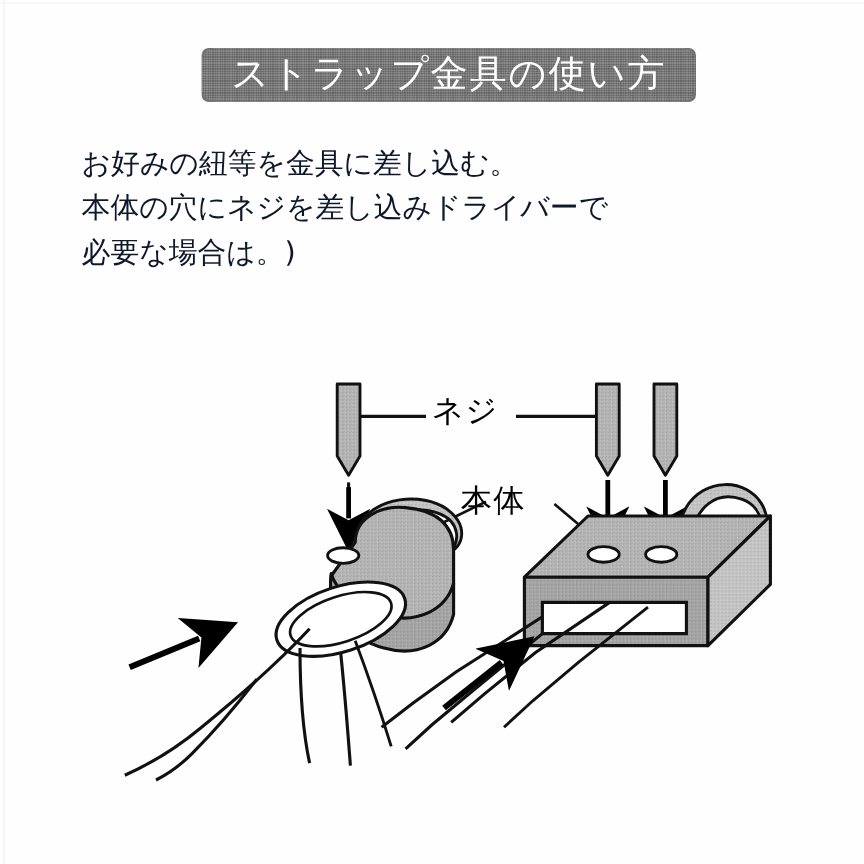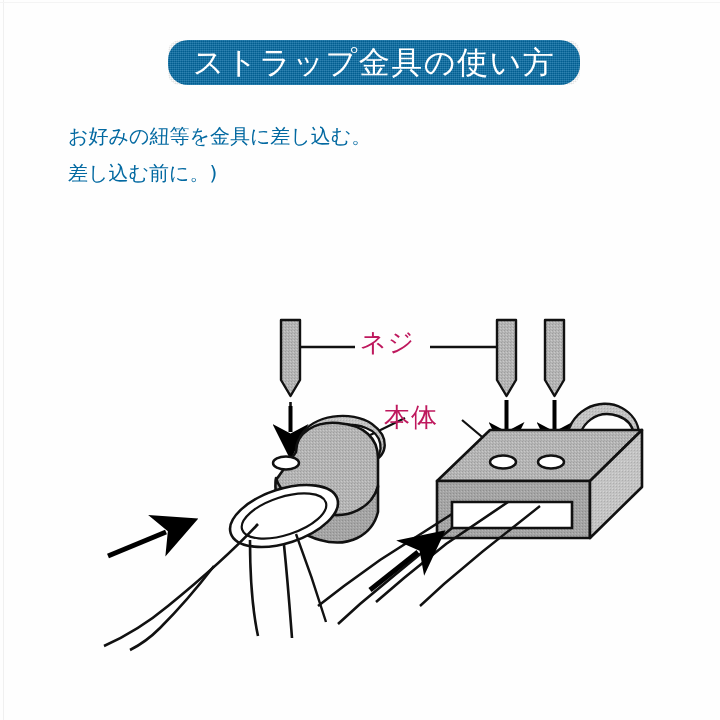--- a/index.html
+++ b/index.html
@@ -29,22 +29,22 @@
     background: #f4f4f4;
   }
 
   
   .title-banner {
     position: absolute;
     left: 168px;
     top: 40px;
     width: 412px;
     height: 45px;
-    background: #0369a1;
-    border-radius: 20px;
+    background: #737373;
+    border-radius: 6px;
     box-sizing: border-box;
   }
   .title-banner::after {
     
     content: "";
     position: absolute;
     inset: 0;
     border-radius: 12px;
     background-image:
       repeating-linear-gradient(0deg, rgba(255,255,255,0.10) 0 1px, rgba(0,0,0,0.06) 1px 2px),
@@ -66,63 +66,64 @@
   }
 
   
   .instructions {
     position: absolute;
     left: 68px;
     top: 118px;
     width: 600px;
   }
   .instructions .line {
-    font-size: 20px;
+    font-size: 24px;
     line-height: 37px;
-    color: #0369a1;
+    color: #0f172a;
     white-space: nowrap;
     letter-spacing: 0px;
   }
 
   
   .diagram {
     position: absolute;
     left: 0;
     top: 0;
     width: 720px;
     height: 720px;
   }
   .diagram svg { display: block; }
 
   
   .diag-label {
     position: absolute;
     font-size: 26px;
-    color: #be185d;
+    color: #000000;
     white-space: nowrap;
     letter-spacing: 1px;
   }
   .label-neji { left: 360px; top: 325px; }
   .label-hontai { left: 384px; top: 400px; }
 </style>
 </head>
 <body>
 
 <div id="page">
 
   <div class="edge-left"></div>
   <div class="edge-top"></div>
 
   <div class="title-banner">
     <div class="title-text">ストラップ金具の使い方</div>
   </div>
 
   <div class="instructions">
     <div class="line">お好みの紐等を金具に差し込む。</div>
-    <div class="line">差し込む前に。)</div>
+    <div class="line">本体の穴にネジを差し込みドライバーで</div>
+    <div class="line">必要な場合は。)</div>
   </div>
 
   <div class="diagram">
     <svg width="720" height="720" viewBox="0 0 720 720" xmlns="http://www.w3.org/2000/svg">
       <defs>
         <pattern id="grain" width="3" height="3" patternUnits="userSpaceOnUse">
           <rect width="3" height="3" fill="#b5b5b5"></rect>
           <rect width="1" height="1" x="0" y="0" fill="#9d9d9d"></rect>
           <rect width="1" height="1" x="2" y="1" fill="#c9c9c9"></rect>
           <rect width="1" height="1" x="1" y="2" fill="#a8a8a8"></rect>

